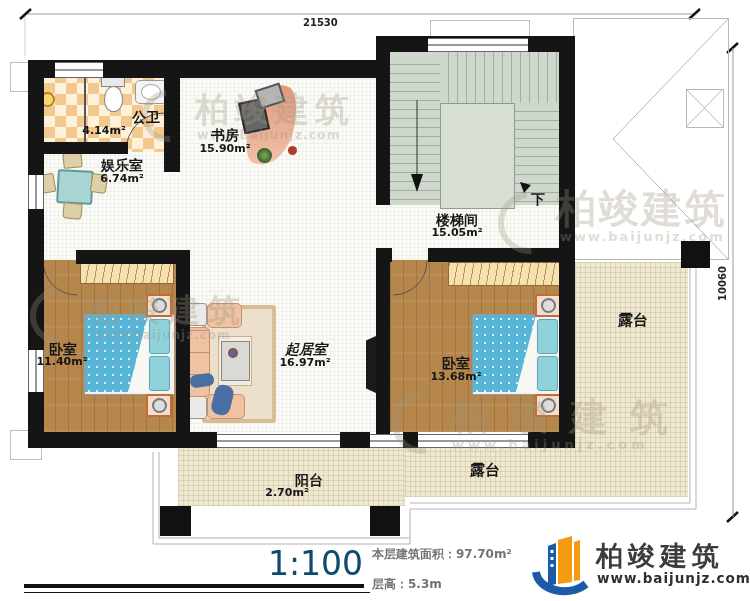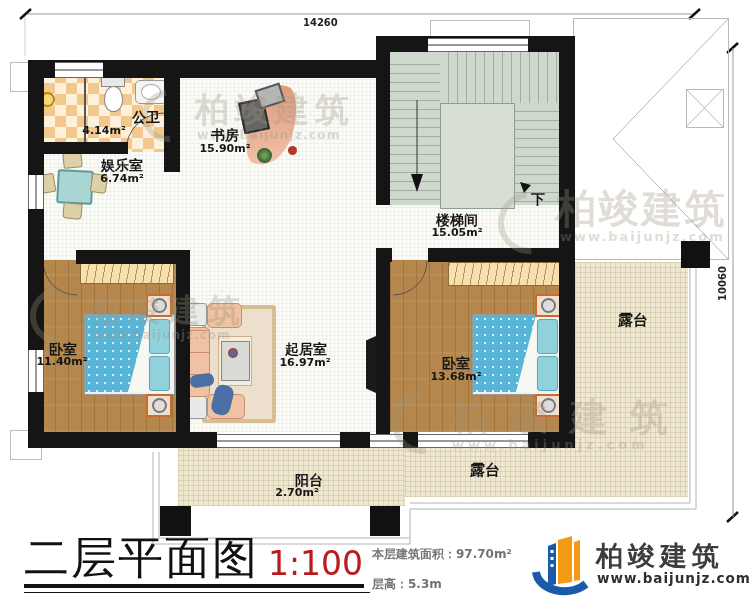--- a/index.html
+++ b/index.html
@@ -40,21 +40,21 @@
   .rlabel{z-index:8;transform:translate(-50%,-50%);white-space:nowrap;font-weight:bold;color:#161616;
     font-size:14px;text-align:center;line-height:1;}
   .rarea{font-size:11px;}
   .dimtxt{z-index:9;font-size:10px;font-weight:bold;color:#222;white-space:nowrap;}
   
   .wm{z-index:7;color:rgba(158,148,126,.32);font-weight:bold;white-space:nowrap;line-height:1;}
   .wmg{border:6px solid rgba(158,148,126,.30);border-top-color:transparent;border-right-color:transparent;
     border-radius:50%;transform:rotate(40deg);z-index:7;}
   
   .ftitle{z-index:9;font-size:45px;color:#111;letter-spacing:2px;white-space:nowrap;}
-  .fscale{z-index:9;font-size:33px;color:#b91c1c;white-space:nowrap;}
+  .fscale{z-index:9;font-size:33px;color:#0c4a6e;white-space:nowrap;}
   .fstat{z-index:9;font-size:12px;font-weight:bold;color:#737373;white-space:nowrap;}
   .rule{background:#111;z-index:9;}
   .logo-cn{z-index:9;font-size:27px;font-weight:bold;color:#3c3c3c;letter-spacing:5px;white-space:nowrap;}
   .logo-url{z-index:9;font-size:13.5px;font-weight:bold;color:#2f2f2f;letter-spacing:1px;white-space:nowrap;}
 </style>
 </head>
 <body>
 
 <div id="plan">
 
@@ -231,33 +231,32 @@
   <div class="abs rlabel rarea" style="left:104px;top:130px;">4.14m²</div>
   <div class="abs rlabel" style="left:122px;top:165px;">娱乐室</div>
   <div class="abs rlabel rarea" style="left:122px;top:178px;">6.74m²</div>
   <div class="abs rlabel" style="left:225px;top:135px;">书房</div>
   <div class="abs rlabel rarea" style="left:225px;top:148px;">15.90m²</div>
   <div class="abs rlabel" style="left:457px;top:220px;">楼梯间</div>
   <div class="abs rlabel rarea" style="left:457px;top:232px;">15.05m²</div>
   <div class="abs rlabel" style="left:538px;top:199px;">下</div>
   <div class="abs rlabel" style="left:63px;top:349px;">卧室</div>
   <div class="abs rlabel rarea" style="left:62px;top:361px;">11.40m²</div>
-  <div class="abs rlabel" style="left:306px;top:349px;">起居室</div>
+  <div class="abs rlabel" style="left:306px;top:349px;font-style:italic;">起居室</div>
   <div class="abs rlabel rarea" style="left:305px;top:362px;">16.97m²</div>
   <div class="abs rlabel" style="left:456px;top:363px;">卧室</div>
   <div class="abs rlabel rarea" style="left:456px;top:376px;">13.68m²</div>
   <div class="abs rlabel" style="left:287px;top:480px;padding-left:44px;">阳台</div>
-  <div class="abs rlabel rarea" style="left:287px;top:492px;padding-left:20px;">2.70m²</div>
+  <div class="abs rlabel rarea" style="left:287px;top:492px;">2.70m²</div>
   <div class="abs rlabel" style="left:633px;top:320px;font-size:15px;">露台</div>
   <div class="abs rlabel" style="left:485px;top:470px;font-size:15px;">露台</div>
 
-  <div class="abs dimtxt" style="left:303px;top:17px;">14260</div>
+  <div class="abs dimtxt" style="left:303px;top:17px;">21530</div>
   <div class="abs dimtxt" style="left:705px;top:278px;transform:rotate(-90deg);">10060</div>
 
-  <div class="abs ftitle" style="left:24px;top:528px;">二层平面图</div>
   <div class="abs fscale" style="left:268px;top:544px;">1:100</div>
   <div class="abs rule" style="left:24px;top:584px;width:340px;height:4px;"></div>
   <div class="abs rule" style="left:24px;top:592px;width:346px;height:1px;"></div>
   <div class="abs fstat" style="left:372px;top:546px;">
     <span>本层建筑面积：</span><span>97.70m²</span>
   </div>
   <div class="abs fstat" style="left:372px;top:576px;">
     <span>层高：</span><span>5.3m</span>
   </div>
 

